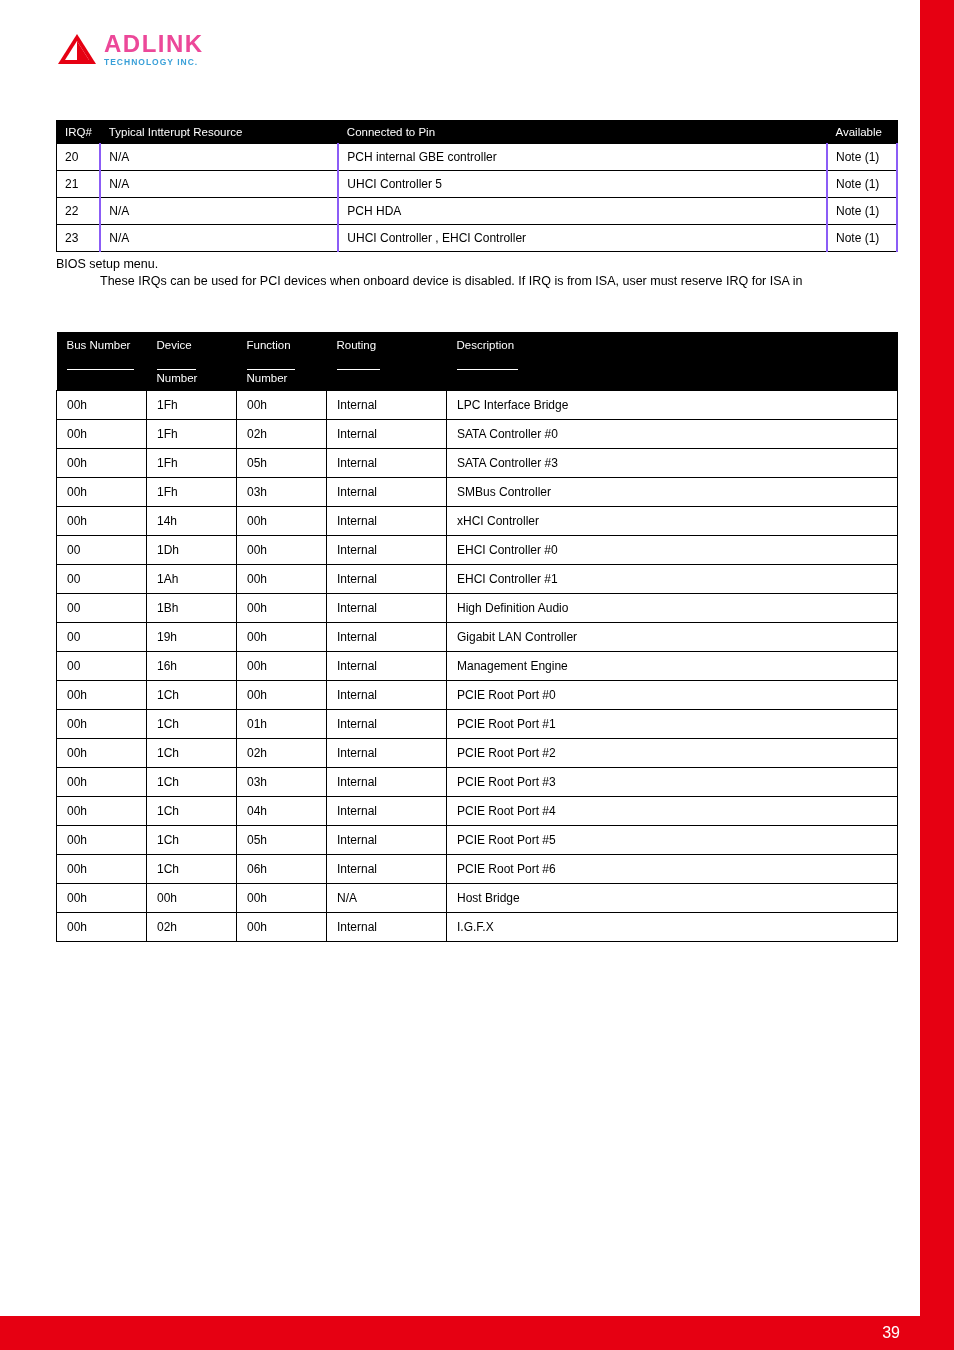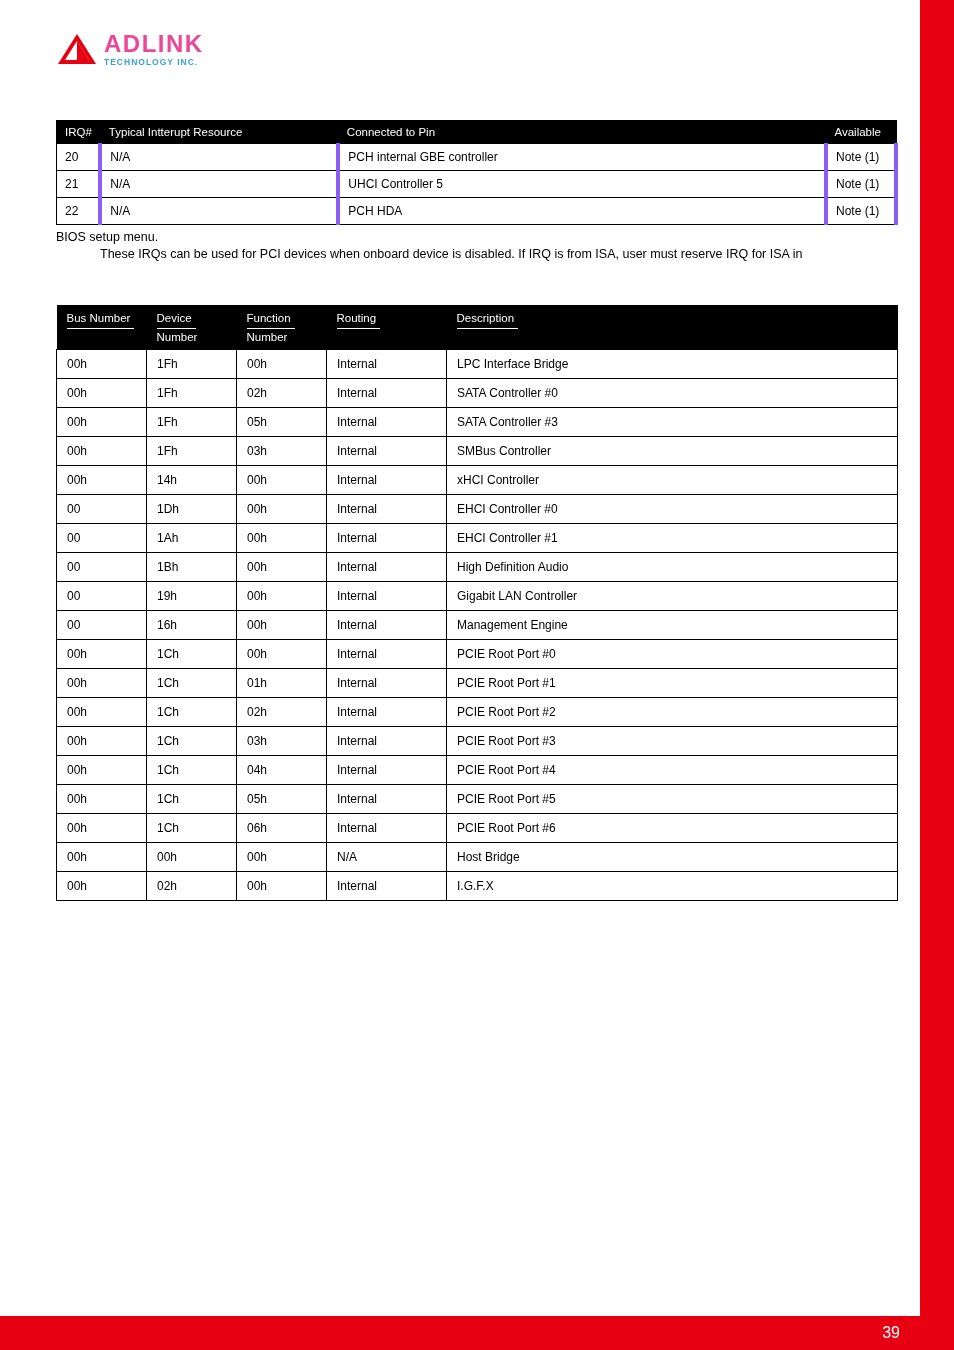--- a/index.html
+++ b/index.html
@@ -45,34 +45,34 @@
     left: 56px;
     right: 56px;
   }
   table { border-collapse: collapse; width: 100%; border-radius: 26px; }
   .t1 { margin-bottom: 4px; }
   .t1 th {
     background: #000; color: #fff; font-weight: normal; text-align: left;
     padding: 5px 8px 5px 8px; font-size: 11.5px; border: 1px solid #000;
   }
   .t1 td {
-    border-left: 1px solid #000; border-right: 4px solid #8b5cf6; border-bottom: 1px solid #000;
+    border-left: 1px solid #000; border-right: 2px solid #8b5cf6; border-bottom: 1px solid #000;
     padding: 6px 8px 6px 8px; font-size: 12px;
   }
   .t1 th:first-child, .t1 td:first-child { width: 42px; }
   .t1 th:nth-child(2), .t1 td:nth-child(2) { width: 238px; }
   .t1 th:nth-child(4), .t1 td:nth-child(4) { width: 70px; }
   .note-wrap { margin-left: 0; }
   .t2 { margin-top: 42px; }
   .t2 th {
     background: #000; color: #fff; font-weight: normal; text-align: left;
     padding: 6px 8px 6px 10px; font-size: 11.5px; vertical-align: top;
     border-top: 1px solid #000; border-bottom: 1px solid #000;
   }
-  .t2 th .hdr-text { display: inline-block; border-bottom: 1px solid #fff; padding-bottom: 4px; padding-right: 4px; }
+  .t2 th .hdr-text { display: inline-block; border-bottom: 1px solid #fff; padding-bottom: 18px; padding-right: 4px; }
   .t2 th .hdr-sub { display: block; padding-top: 2px; }
   .t2 td {
     border-left: 1px solid #000; border-right: 1px solid #000; border-bottom: 1px solid #000;
     padding: 7px 8px 7px 10px; font-size: 12px;
   }
   .t2 col.c1 { width: 90px; }
   .t2 col.c2 { width: 90px; }
   .t2 col.c3 { width: 90px; }
   .t2 col.c4 { width: 120px; }
 </style>
@@ -119,20 +119,26 @@
         <tr>
           <td>21</td>
           <td>N/A</td>
           <td>UHCI Controller 5</td>
           <td>Note (1)</td>
         </tr>
         <tr>
           <td>22</td>
           <td>N/A</td>
           <td>PCH HDA</td>
+          <td>Note (1)</td>
+        </tr>
+        <tr>
+          <td>23</td>
+          <td>N/A</td>
+          <td>UHCI Controller , EHCI Controller</td>
           <td>Note (1)</td>
         </tr>
       </tbody>
   </table>
 
   <div class="note-wrap">
     <div style="font-size:12.5px; line-height:1.35;">BIOS setup menu.</div>
     <div style="font-size:12.5px; line-height:1.35;">
       <span style="display:inline-block; width:44px;"></span><span>These IRQs can be used for PCI devices when onboard device is disabled. If IRQ is from ISA, user must reserve IRQ for ISA in</span>
     </div>

